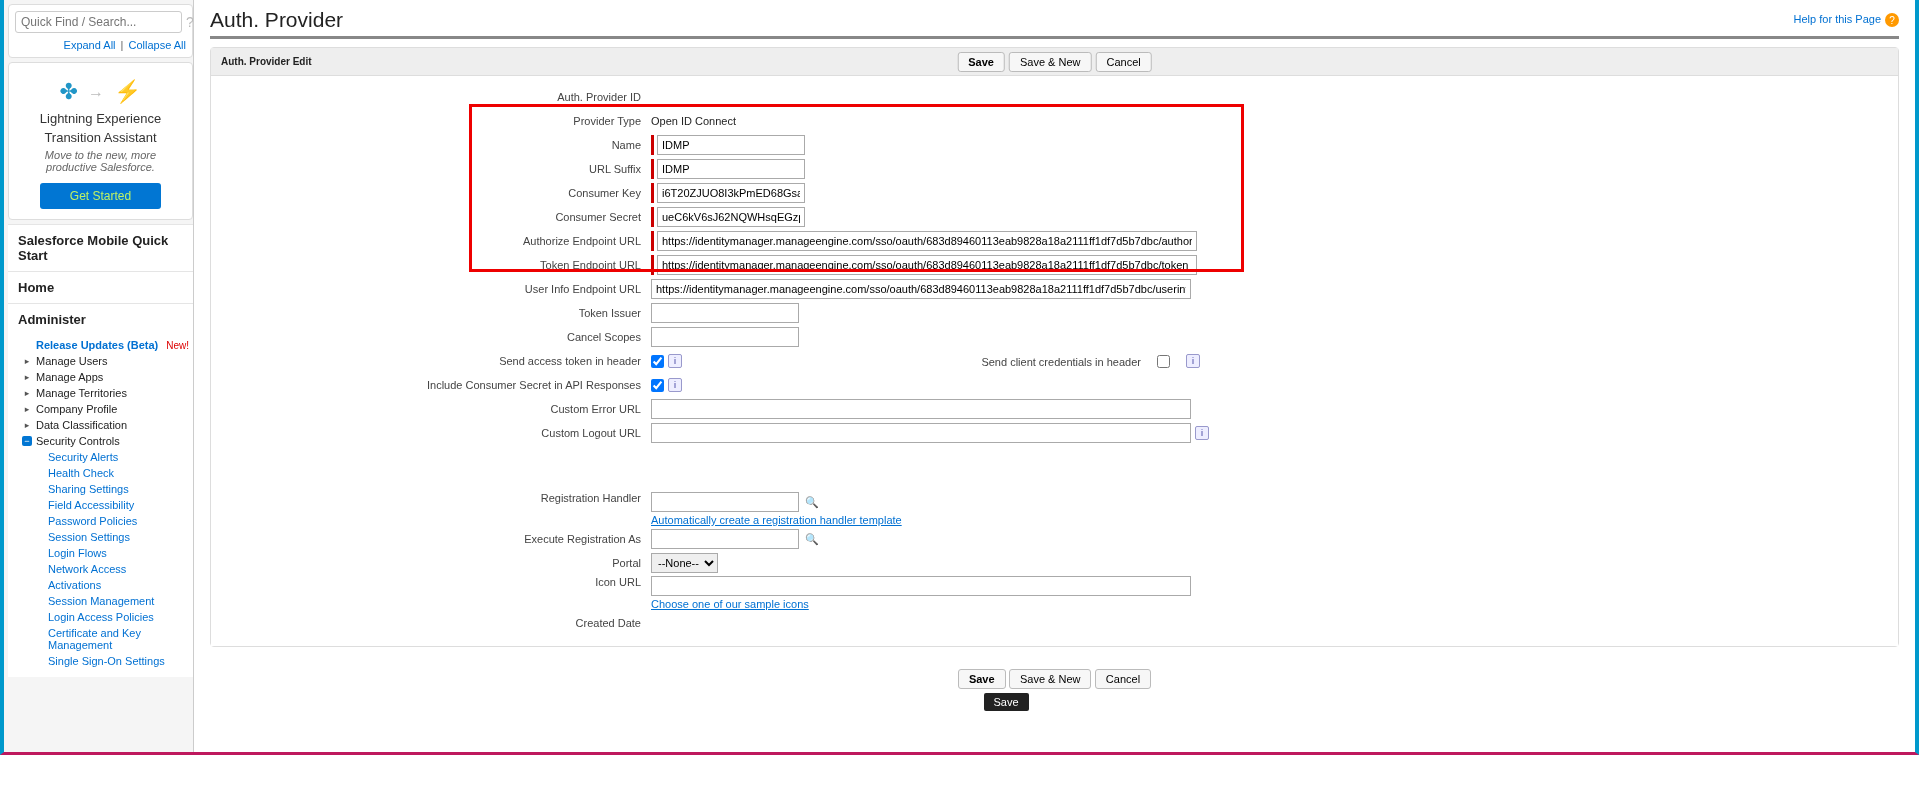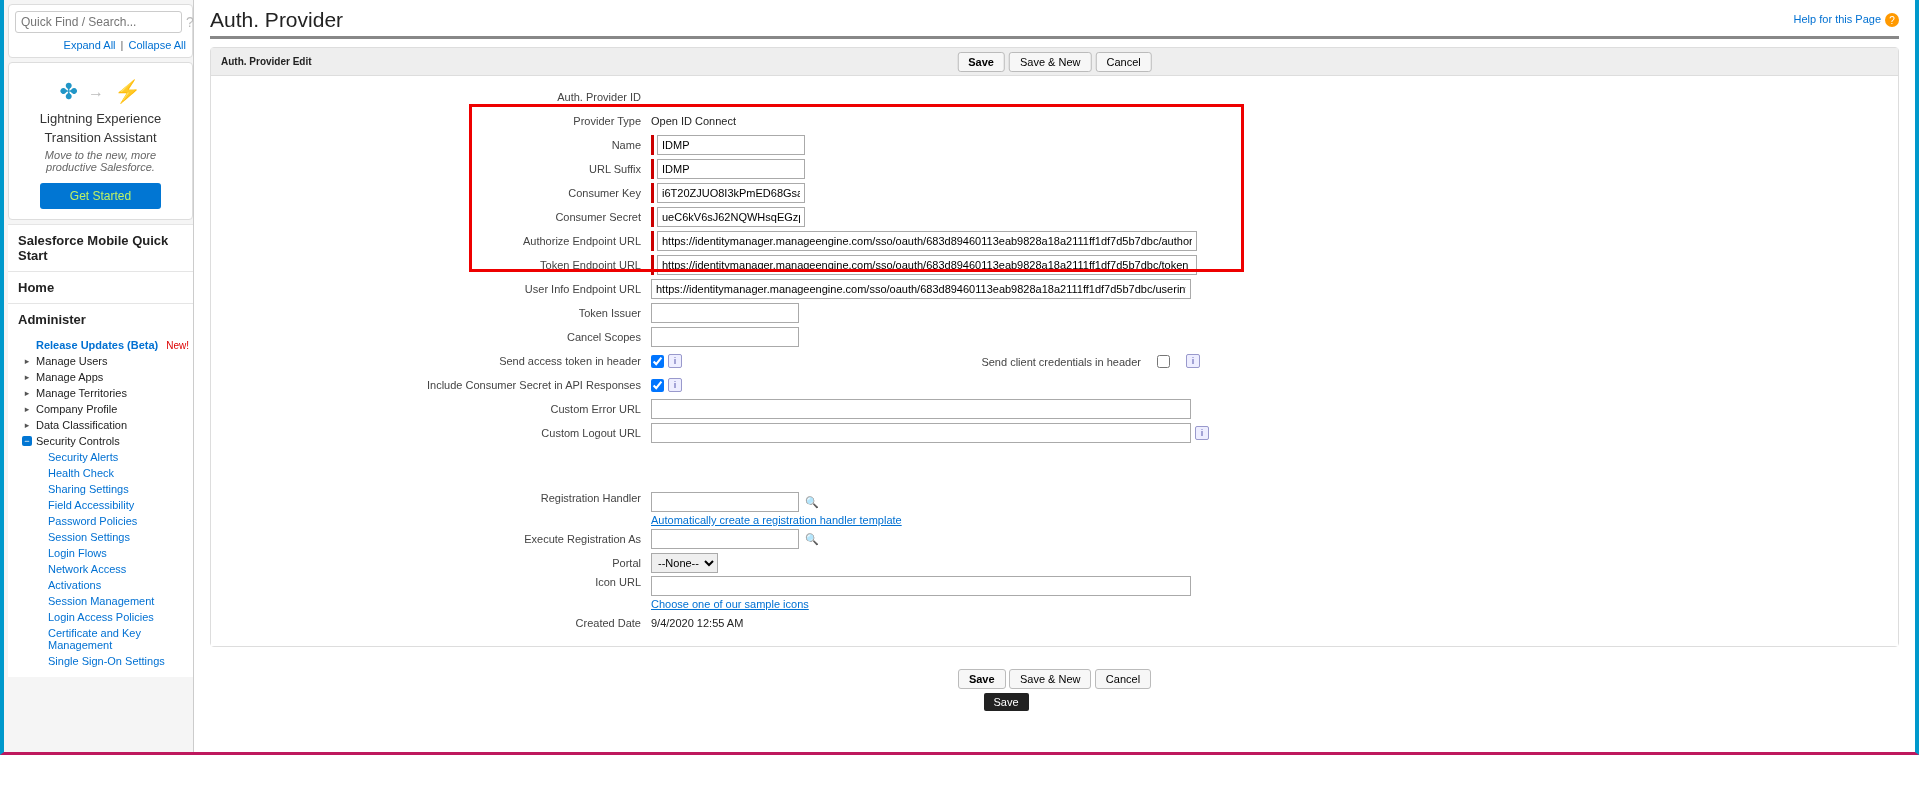--- a/index.html
+++ b/index.html
@@ -329,21 +329,20 @@
         <div class="form-row" style="align-items:flex-start;">
           <div class="lbl">Icon URL</div>
           <div class="val" style="flex-direction:column; align-items:flex-start; gap:2px;">
             <input class="txt-input w-540" value="" style="">
             <a class="link">Choose one of our sample icons</a>
           </div>
         </div>
 
         <div class="form-row">
             <div class="lbl">Created Date</div>
-            <div class="val static">9/4/2020 12:55 AM</div>
           </div>
       </div>
     </div>
 
     <div class="footer-btns">
       <button class="btn primary">Save</button>
       <button class="btn">Save &amp; New</button>
       <button class="btn">Cancel</button>
       <div class="tooltip">Save</div>
     </div>

